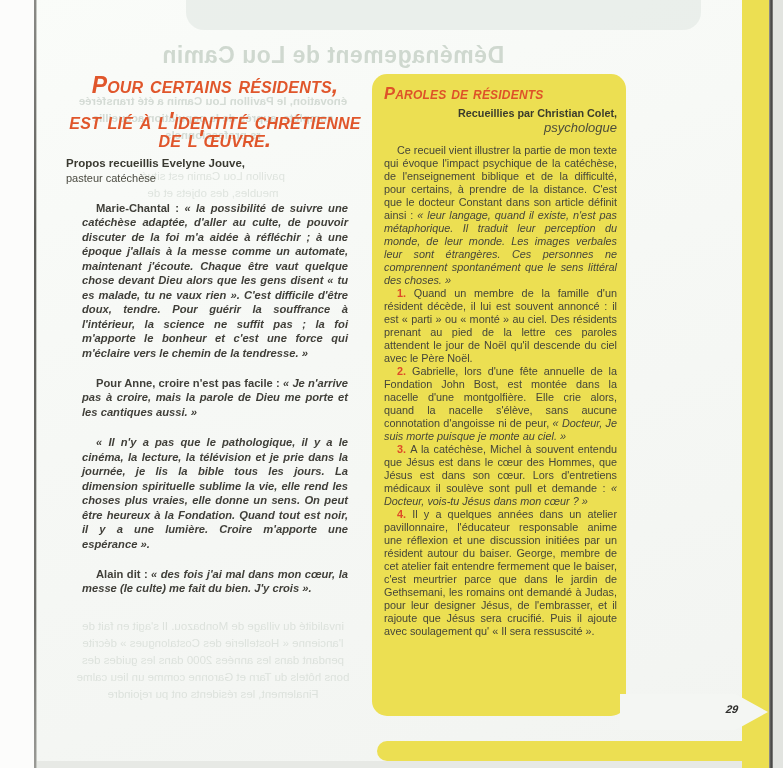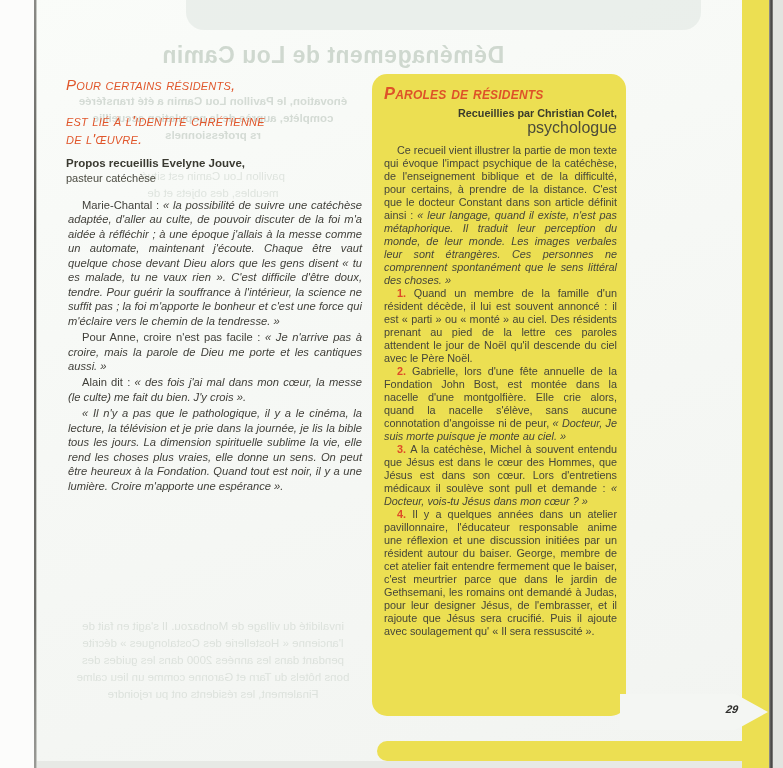--- a/index.html
+++ b/index.html
@@ -30,37 +30,37 @@
   .bleed.gA{left:62px;width:302px;opacity:.55;}
   .bleed.gB{left:62px;width:302px;opacity:.42;font-weight:normal;color:#bcc6bd;}
   .bleed.or{left:382px;width:236px;opacity:.4;color:#dd9a45;font-size:10.5px;}
   .f0{top:95px;} .f1{top:112px;} .f2{top:129px;}
   .f3{top:170px;} .f4{top:187px;}
   .f5{top:101px;} .f6{top:117px;} .f7{top:132px;}
   .f8{top:620px;} .f9{top:637px;} .f10{top:654px;} .f11{top:671px;} .f12{top:688px;}
 
   
   .left-col{position:absolute;left:66px;top:76px;width:298px;}
-  .article-heading{font-variant:small-caps;font-style:italic;font-weight:normal;
-                   color:#e0562b;font-size:15px;line-height:18px;letter-spacing:.2px;}
+  .article-heading{font-variant:small-caps;font-style:italic;font-weight:bold;
+                   color:#e0562b;font-size:23px;line-height:18px;letter-spacing:.2px;text-align:center;}
   .byline{margin-top:8px;text-align:left;color:#3a3a31;font-size:11.5px;line-height:14.5px;}
   .byline .name{font-weight:bold;}
   .byline .role{font-weight:normal;font-size:11px;color:#4b4b41;}
   .body-text{margin-top:13px;font-size:11.2px;line-height:14.45px;color:#403f39;text-align:justify;}
-  .body-text p{margin:2px;text-indent:14px;}
+  .body-text p{margin:16px;text-indent:14px;font-weight:bold;}
   .it{font-style:italic;}
 
   
   .yellow-box{position:absolute;left:372px;top:74px;width:254px;height:642px;box-sizing:border-box;
               background:#ecdf52;border-radius:15px;padding:10px 9px 10px 12px;}
   .box-heading{font-variant:small-caps;font-style:italic;font-weight:bold;
                color:#de5229;font-size:16.5px;line-height:18px;letter-spacing:.2px;}
   .box-byline{margin-top:5px;text-align:right;color:#3b3b2c;font-size:10.8px;line-height:13.5px;}
   .box-byline .name{font-weight:bold;}
-  .box-byline .role{font-weight:normal;font-size:16px;color:#4c4c3a;}
+  .box-byline .role{font-weight:normal;font-size:13px;color:#4c4c3a;font-style:italic;}
   .box-body{margin-top:10px;font-size:10.85px;line-height:13px;color:#46463a;text-align:justify;}
   .box-body p{margin:0;text-indent:13px;}
   .num{color:#de4b28;font-weight:bold;}
 
   
   .page-notch{position:absolute;left:620px;top:694px;width:148px;height:36px;background:#f4f6f3;
               clip-path:polygon(0 0,78% 0,100% 50%,78% 100%,0 100%);}
   .page-num{position:absolute;right:30px;top:9px;font-style:italic;font-weight:bold;
             font-size:11px;color:#2d2d2b;transform:skewX(-8deg);}
 </style>
@@ -88,22 +88,22 @@
 
   <div class="left-col">
     <div class="article-heading"><span>Pour certains résidents,</span><br><br><span>est lié à l'identité chrétienne</span><br><span>de l'œuvre.</span></div>
     <div class="byline">
       <div class="name">Propos recueillis Evelyne Jouve,</div>
       <div class="role">pasteur catéchèse</div>
     </div>
     <div class="body-text" id="left-paragraphs">
         <p><span>Marie-Chantal : </span><span class="it">« la possibilité de suivre une catéchèse adaptée, d'aller au culte, de pouvoir discuter de la foi m'a aidée à réfléchir ; à une époque j'allais à la messe comme un automate, maintenant j'écoute. Chaque être vaut quelque chose devant Dieu alors que les gens disent « tu es malade, tu ne vaux rien ». C'est difficile d'être doux, tendre. Pour guérir la souffrance à l'intérieur, la science ne suffit pas ; la foi m'apporte le bonheur et c'est une force qui m'éclaire vers le chemin de la tendresse. »</span></p>
         <p><span>Pour Anne, croire n'est pas facile : </span><span class="it">« Je n'arrive pas à croire, mais la parole de Dieu me porte et les cantiques aussi. »</span></p>
+        <p><span class="it">« Il n'y a pas que le pathologique, il y a le cinéma, la lecture, la télévision et je prie dans la journée, je lis la bible tous les jours. La dimension spirituelle sublime la vie, elle rend les choses plus vraies, elle donne un sens. On peut être heureux à la Fondation. Quand tout est noir, il y a une lumière. Croire m'apporte une espérance ».</span></p>
         <p><span>Alain dit : </span><span class="it">« des fois j'ai mal dans mon cœur, la messe (le culte) me fait du bien. J'y crois ».</span></p>
-        <p><span class="it">« Il n'y a pas que le pathologique, il y a le cinéma, la lecture, la télévision et je prie dans la journée, je lis la bible tous les jours. La dimension spirituelle sublime la vie, elle rend les choses plus vraies, elle donne un sens. On peut être heureux à la Fondation. Quand tout est noir, il y a une lumière. Croire m'apporte une espérance ».</span></p>
       </div>
   </div>
 
   <div class="yellow-box">
     <div class="box-heading">Paroles de résidents</div>
     <div class="box-byline">
       <div class="name">Recueillies par Christian Colet,</div>
       <div class="role">psychologue</div>
     </div>
     <div class="box-body" id="box-paragraphs">

